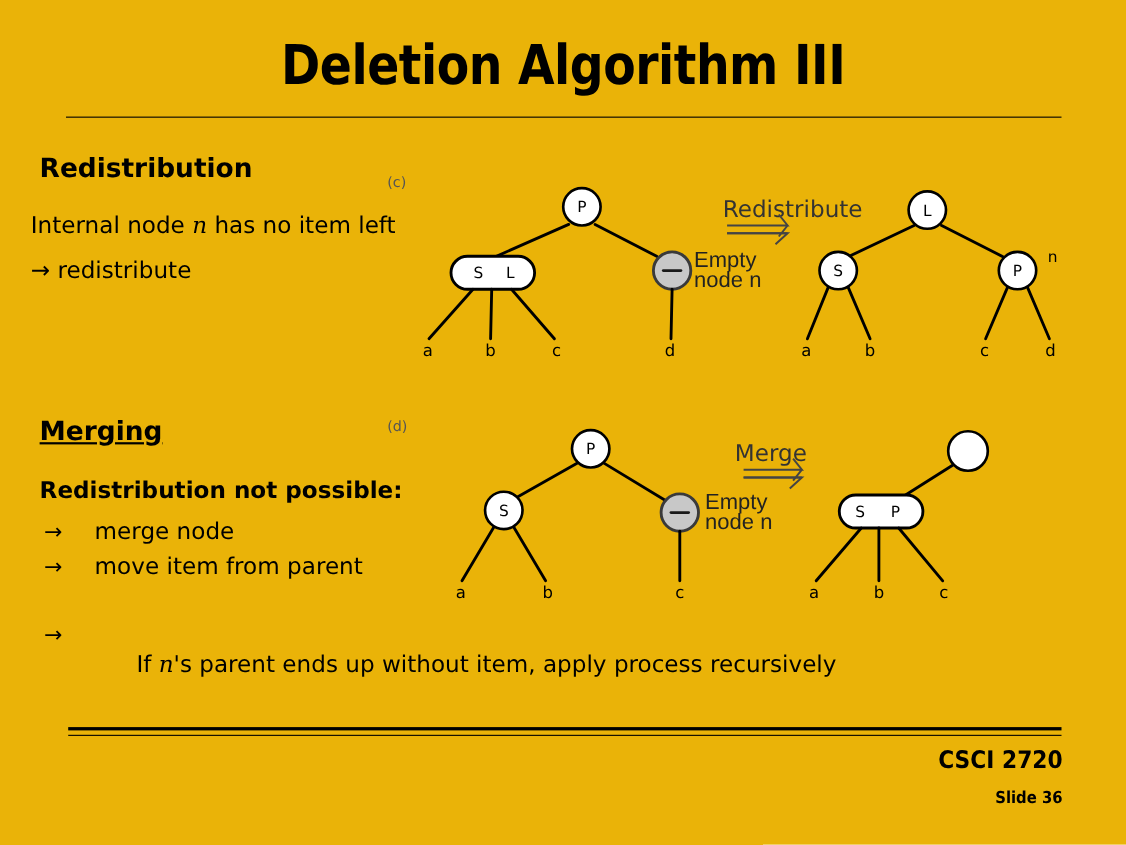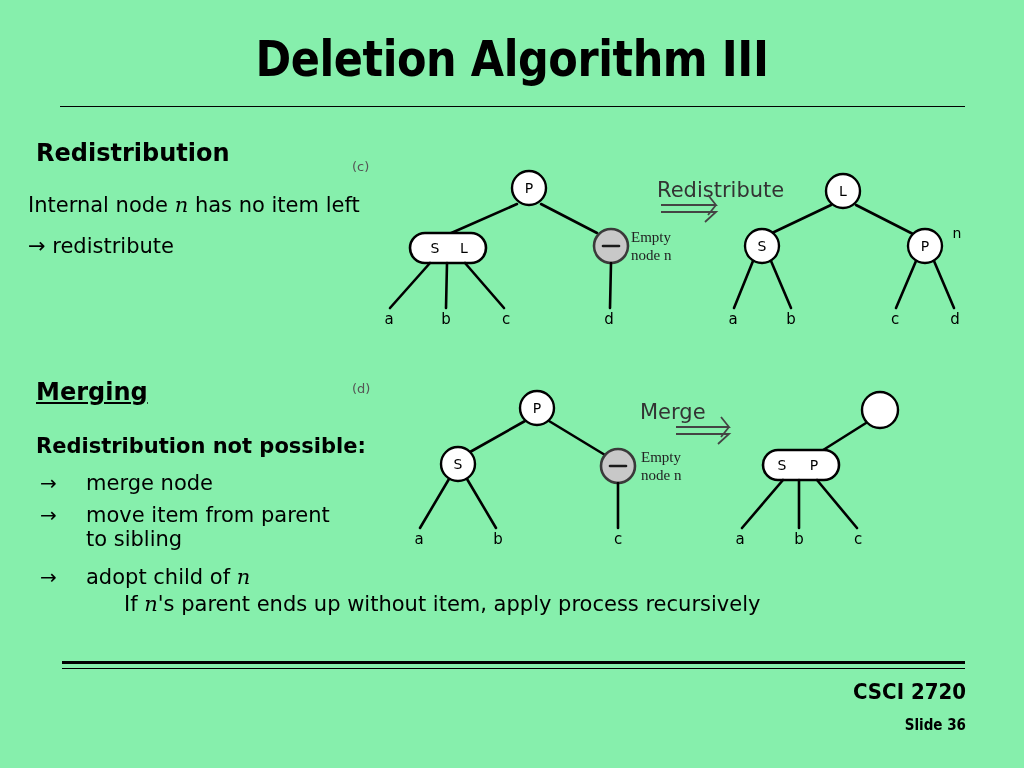--- a/index.html
+++ b/index.html
@@ -11,21 +11,21 @@
     width: 1024px;
     height: 768px;
     position: relative;
     overflow: hidden;
     font-family: "DejaVu Sans", sans-serif;
     color: #000000;
   }
   .slide {
     position: absolute;
     inset: 0;
-    background: #86efac;
+    background: #eab308;
   }
 
   
   .title {
     position: absolute;
     top: 30px;
     left: 0;
     width: 1024px;
     text-align: center;
     font-family: "DejaVu Sans", sans-serif;
@@ -167,26 +167,26 @@
   #fig-d-label { top: 381px; left: 352px; }
 
   .op-label {
     position: absolute;
     font-family: "DejaVu Sans", sans-serif;
     font-size: 21px;
     color: #333333;
     white-space: nowrap;
   }
   #redistribute-label { top: 178px; left: 657px; }
-  #merge-label        { top: 400px; left: 640px; }
+  #merge-label        { top: 400px; left: 668px; }
 
   .empty-label {
     position: absolute;
-    font-family: Liberation Serif, serif;
-    font-size: 15px;
+    font-family: Liberation Sans, sans-serif;
+    font-size: 20px;
     color: #222222;
     line-height: 18px;
     white-space: nowrap;
   }
   #empty-label-c { top: 228px; left: 631px; }
   #empty-label-d { top: 448px; left: 641px; }
 </style>
 </head>
 <body>
 
@@ -209,27 +209,25 @@
 
   <div class="bullet-row" id="bullet-0">
     <span class="bullet-arrow">→</span>
     <span class="bullet-text">merge node</span>
   </div>
 
   <div class="bullet-row" id="bullet-1">
     <span class="bullet-arrow">→</span>
     <span class="bullet-text">
       <span>move item from parent</span>
-      <span class="cont">to sibling</span>
     </span>
   </div>
 
   <div class="bullet-row" id="bullet-2">
     <span class="bullet-arrow">→</span>
-    <span class="bullet-text"><span>adopt child of </span><em class="var">n</em></span>
   </div>
 
   <div id="recursive-note">
     <span>If </span><em class="var">n</em><span>'s parent ends up without item, apply process recursively</span>
   </div>
 
   <div class="fig-caption" id="fig-c-label">(c)</div>
   <div class="fig-caption" id="fig-d-label">(d)</div>
 
   <div class="op-label" id="redistribute-label">Redistribute</div>

